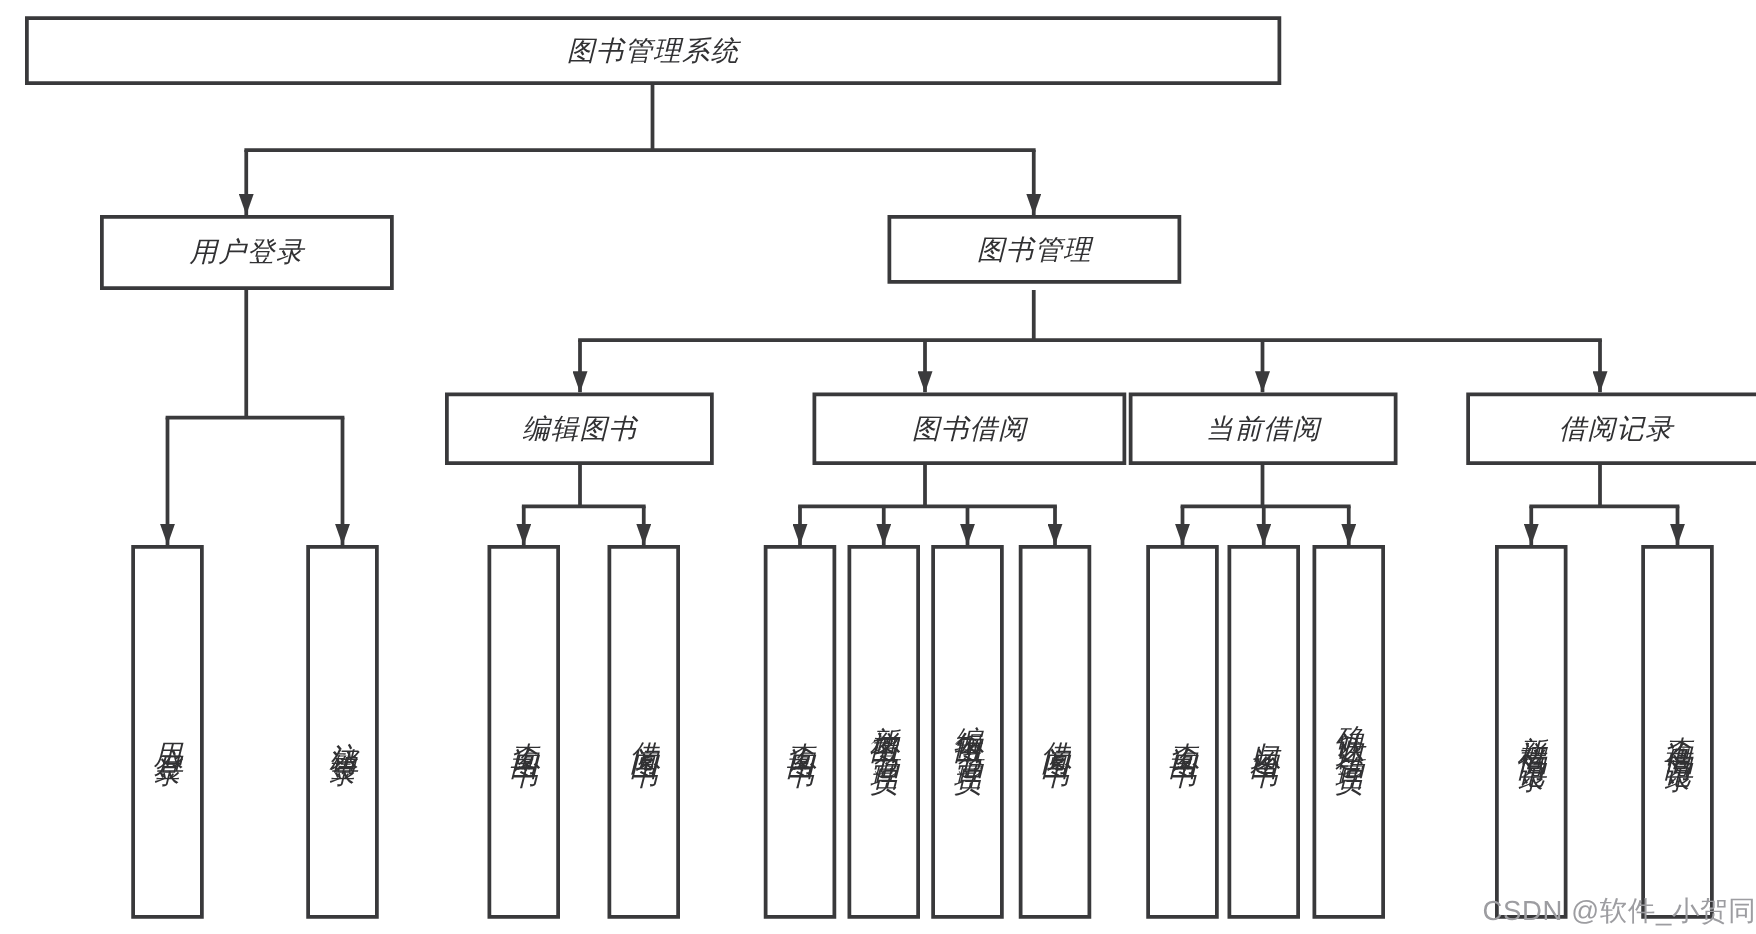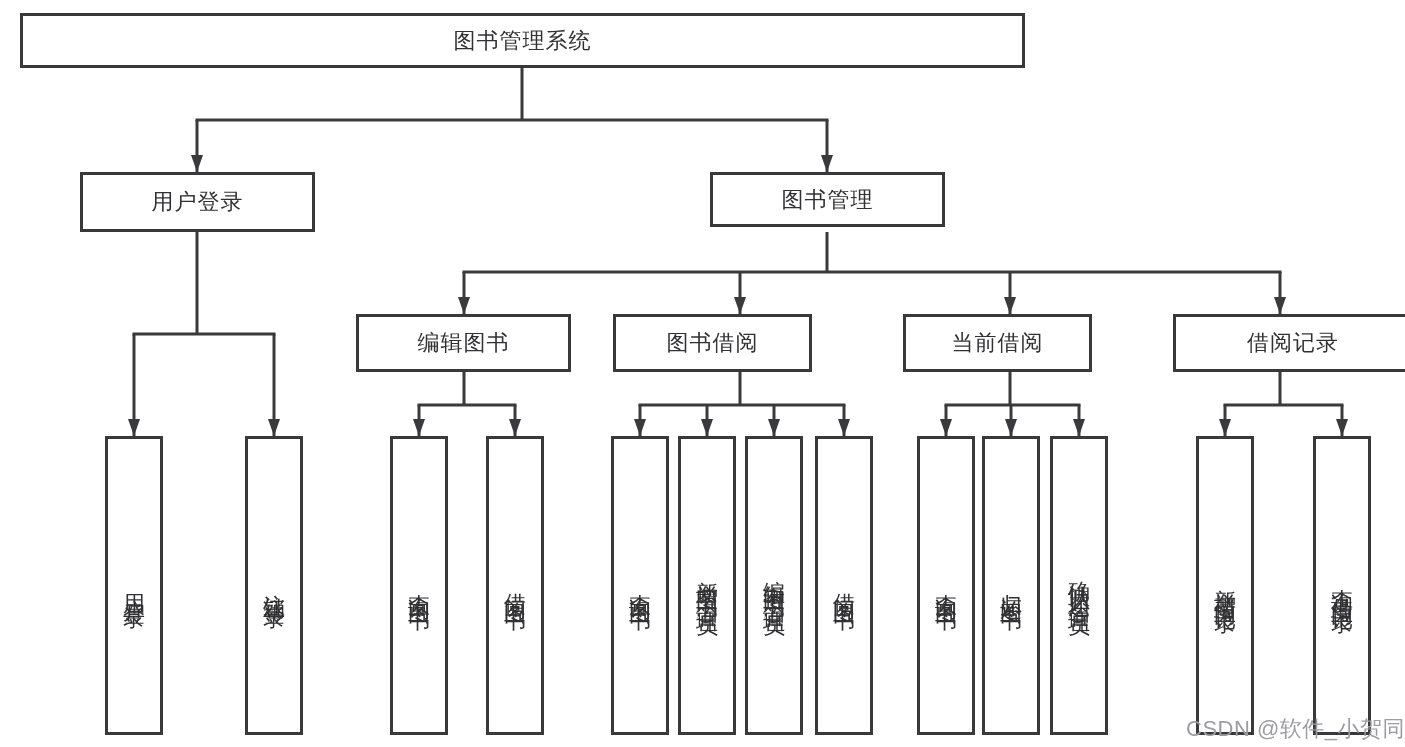--- a/index.html
+++ b/index.html
@@ -16,20 +16,21 @@
   }
   .connector{position:absolute;left:0;top:0;width:1405px;height:747px;}
   .connector path.buses{fill:none;stroke:var(--line);stroke-width:3;}
   .connector line{stroke:var(--line);stroke-width:3;}
   .connector .arrowhead{fill:var(--line);}
   .box{
     position:absolute;box-sizing:border-box;background:#fff;
     border:3px solid var(--border);
     display:flex;align-items:center;justify-content:center;
     color:var(--text);
+    font-style:italic;
   }
   .hbox{font-size:22px;letter-spacing:1px;}
   .vbox{width:58px;height:299px;}
   .vtext{
     writing-mode:vertical-rl;text-orientation:mixed;
     font-size:22px;line-height:1;letter-spacing:5px;
     color:var(--text);white-space:nowrap;
   }
   .watermark{
     position:absolute;left:1186px;top:714px;
@@ -98,24 +99,24 @@
   <div class="box hbox" style="left:80px;top:172px;width:235px;height:60px">
     <span>用户登录</span>
   </div>
   <div class="box hbox" style="left:710px;top:172px;width:235px;height:55px">
     <span>图书管理</span>
   </div>
 
   <div class="box hbox" style="left:356px;top:314px;width:215px;height:58px">
     <span>编辑图书</span>
   </div>
-  <div class="box hbox" style="left:613px;top:314px;width:199px;height:58px">
+  <div class="box hbox" style="left:650px;top:314px;width:251px;height:58px">
     <span>图书借阅</span>
   </div>
-  <div class="box hbox" style="left:903px;top:314px;width:189px;height:58px">
+  <div class="box hbox" style="left:903px;top:314px;width:215px;height:58px">
     <span>当前借阅</span>
   </div>
   <div class="box hbox" style="left:1173px;top:314px;width:240px;height:58px">
     <span>借阅记录</span>
   </div>
 
   <div class="box vbox" style="left:105px;top:436px">
     <span class="vtext">用户登录</span>
   </div>
   <div class="box vbox" style="left:245px;top:436px">

